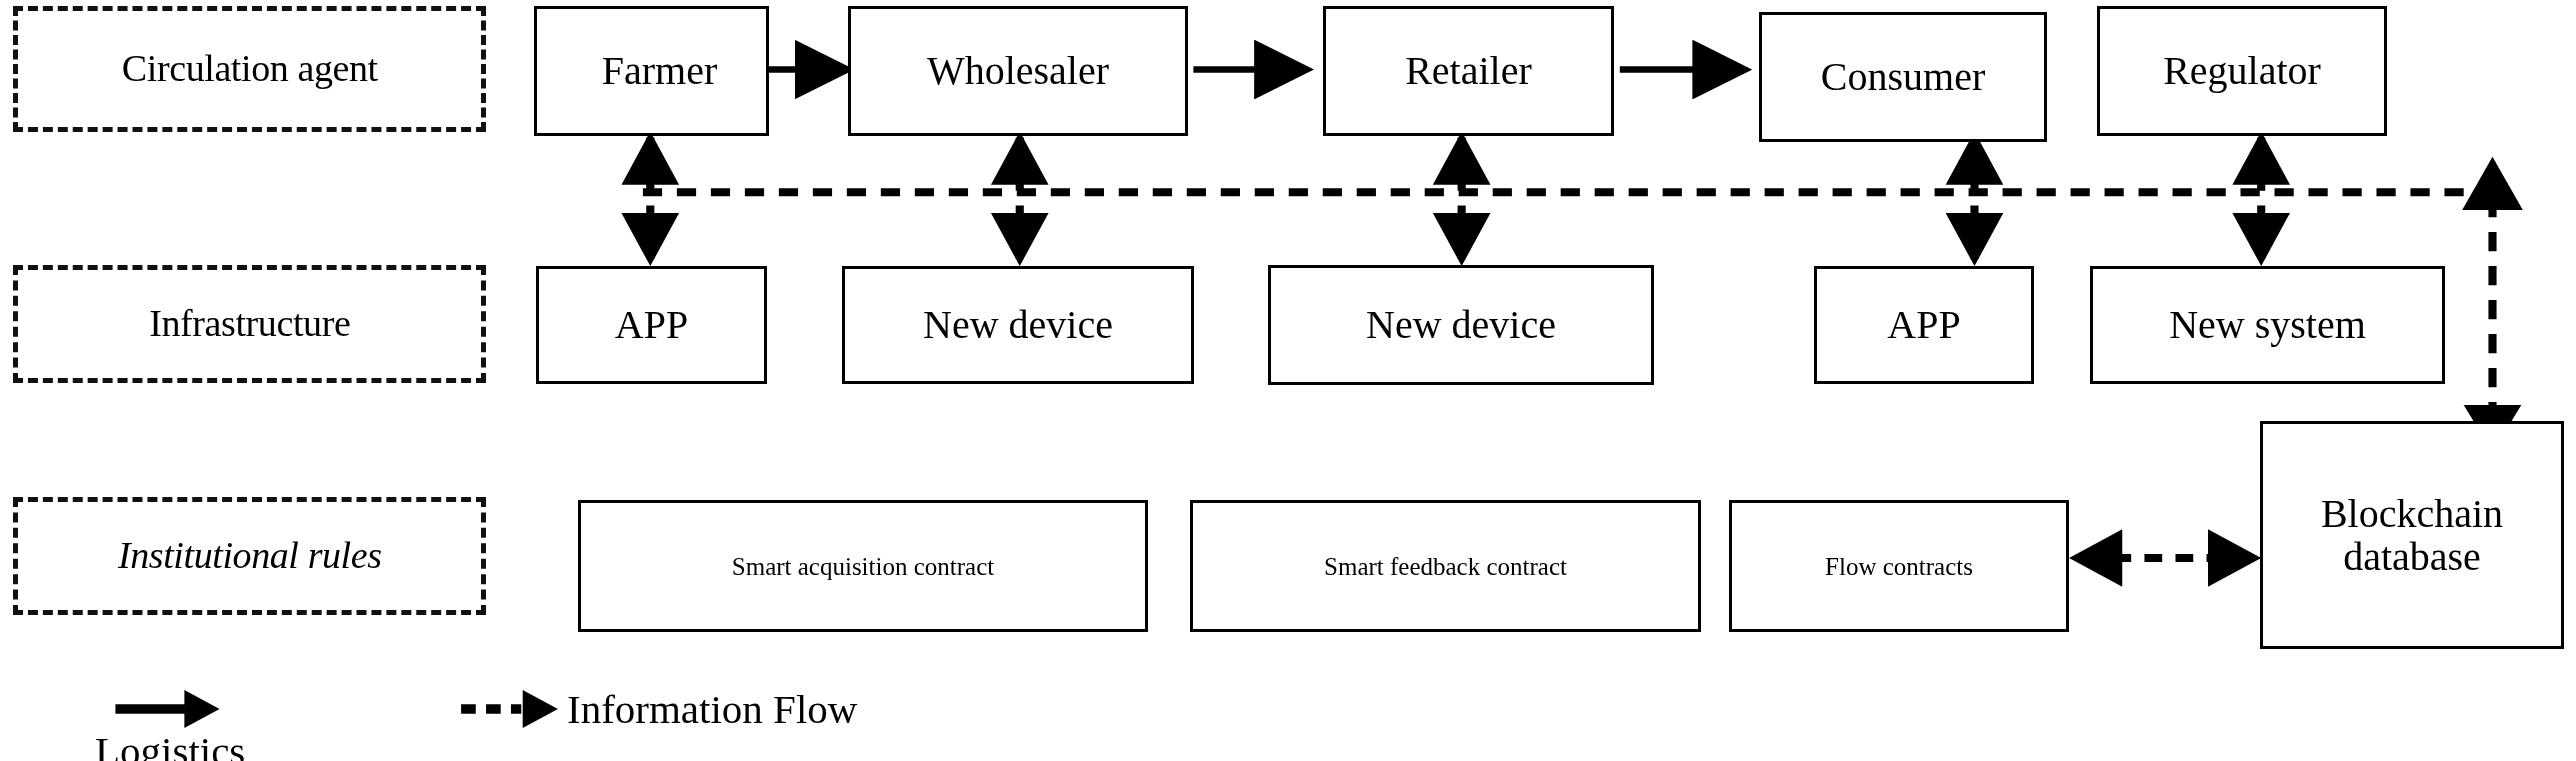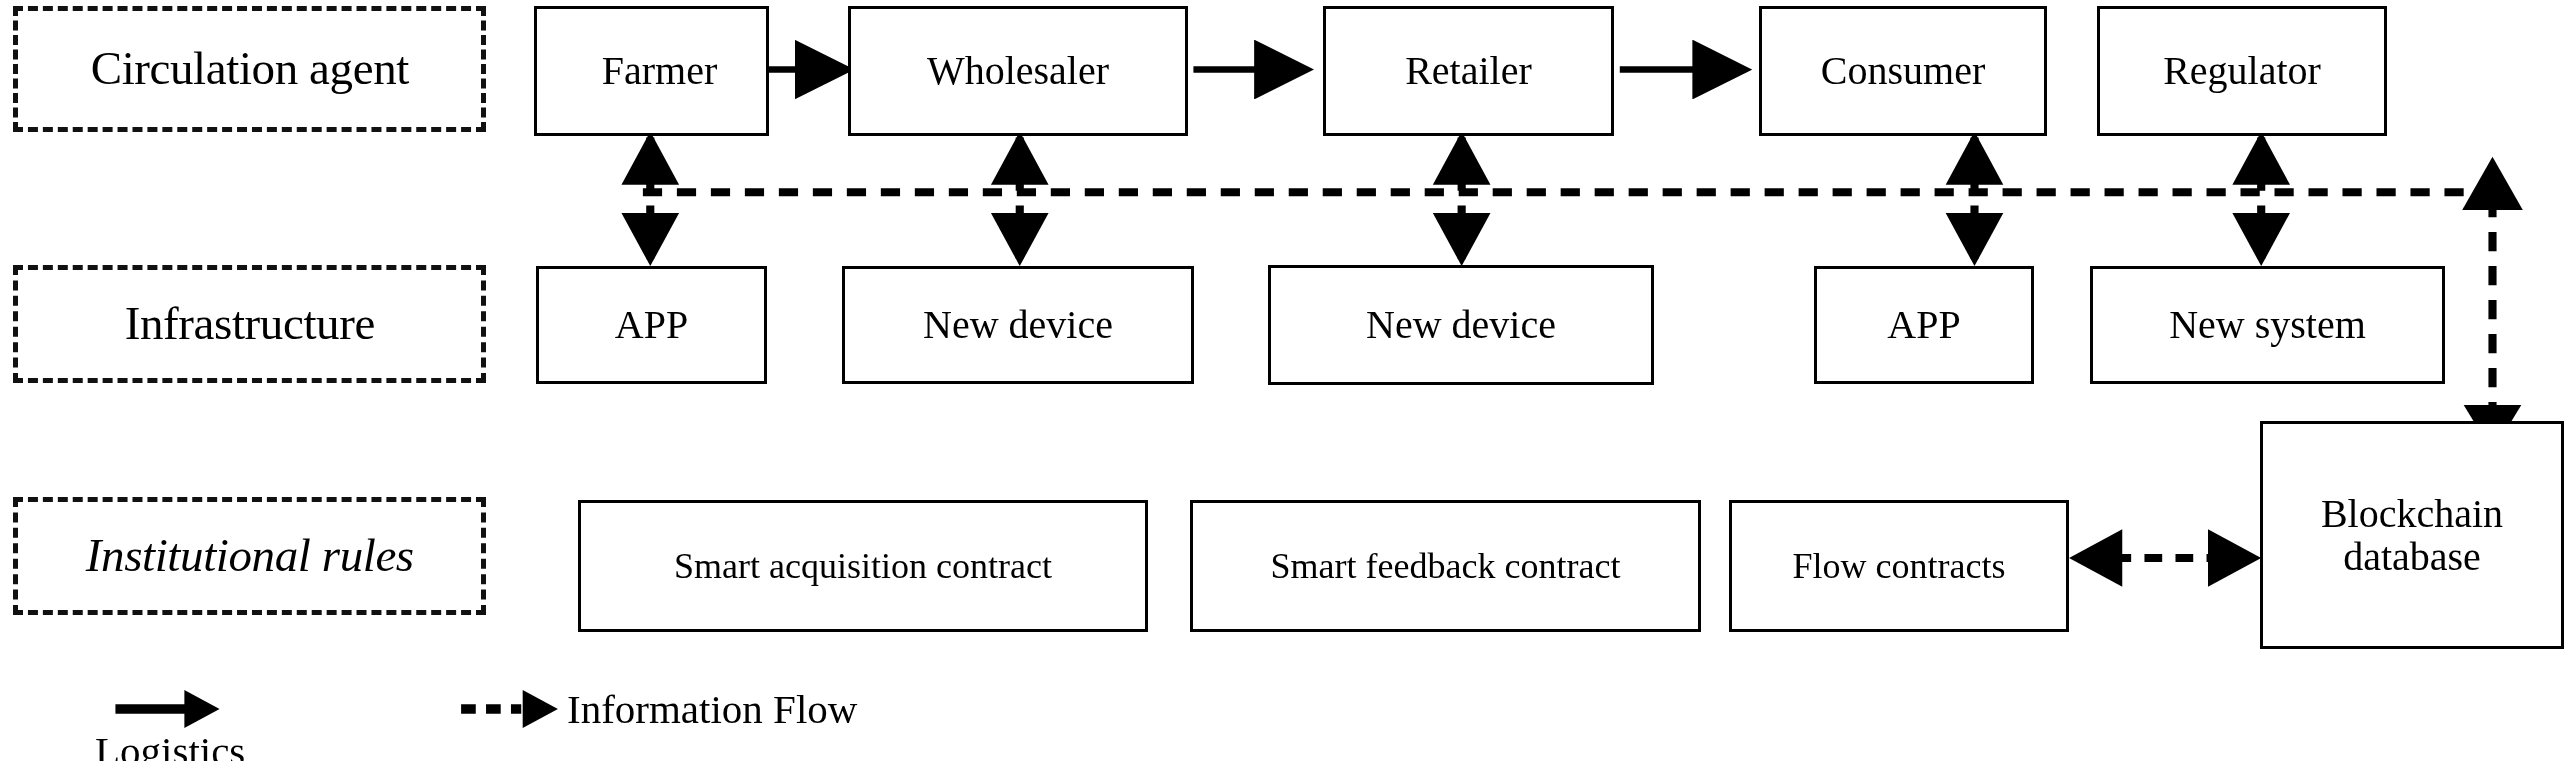--- a/index.html
+++ b/index.html
@@ -23,41 +23,41 @@
     border: 5.2px dashed #111111;
     background: #ffffff;
     display: flex;
     align-items: center;
     justify-content: center;
     box-sizing: border-box;
     text-align: center;
     letter-spacing: -0.4px;
   }
   .cat-box .cat-label {
-    font-size: 47px;
+    font-size: 38px;
     line-height: 1.05;
     white-space: nowrap;
   }
 
   
   .node {
     border: 3.7px solid #000000;
     background: #ffffff;
     display: flex;
     align-items: center;
     justify-content: center;
     box-sizing: border-box;
     text-align: center;
   }
   .node .node-label {
     font-size: 40px;
     line-height: 1.08;
     white-space: nowrap;
   }
-  .node.small .node-label { font-size: 36px; }
+  .node.small .node-label { font-size: 25px; }
   .node.two-line .node-label { white-space: pre-line; font-size: 40px; }
 
   
   #wires {
     position: absolute;
     left: 0; top: 0;
     width: 2576px;
     height: 762px;
     pointer-events: none;
   }
@@ -157,21 +157,21 @@
   </div>
 
   <div class="abs node" style="left:848px; top:6px; width:340px; height:130px;">
     <span class="node-label">Wholesaler</span>
   </div>
 
   <div class="abs node" style="left:1323px; top:6px; width:291px; height:130px;font-family:Liberation Serif, serif;">
     <span class="node-label">Retailer</span>
   </div>
 
-  <div class="abs node" style="left:1759px; top:6px; width:288px; height:130px;">
+  <div class="abs node" style="left:1759px; top:12px; width:288px; height:130px;">
     <span class="node-label">Consumer</span>
   </div>
 
   <div class="abs node" style="left:2097px; top:6px; width:290px; height:130px;">
     <span class="node-label">Regulator</span>
   </div>
 
   <div class="abs node" style="left:536px; top:266px; width:231px; height:118px;">
     <span class="node-label">APP</span>
   </div>

